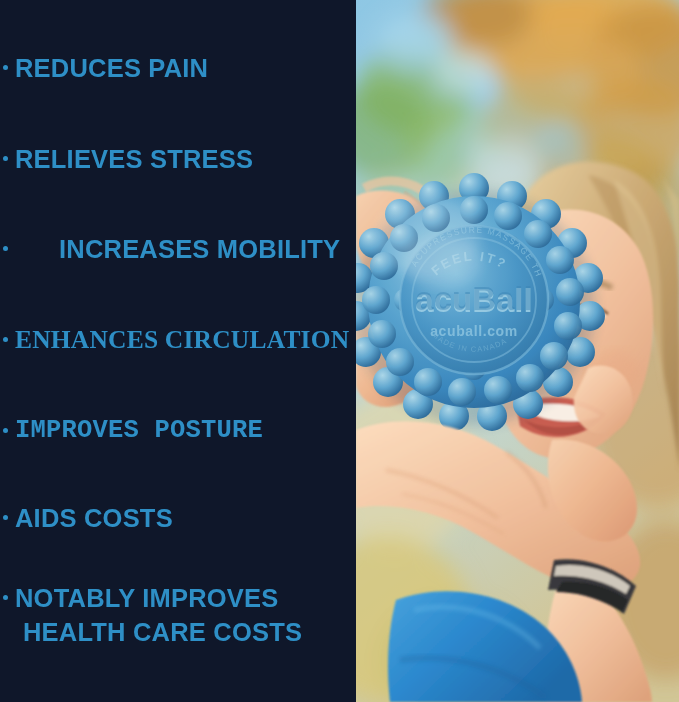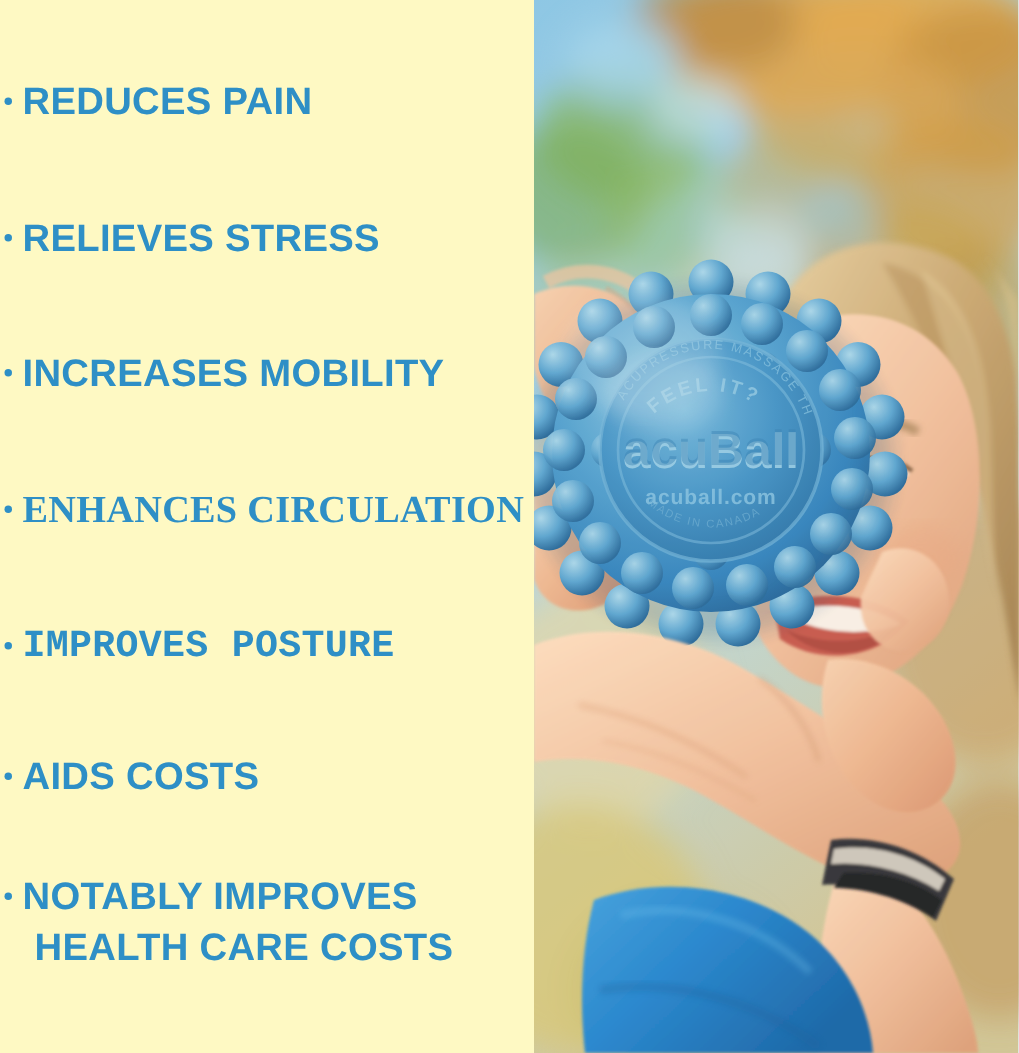--- a/index.html
+++ b/index.html
@@ -14,21 +14,21 @@
     position:relative;
     width:679px; height:702px;
     background:#ffffff;
   }
 
   
   .benefits-panel {
     position:absolute;
     left:0; top:0;
     width:356px; height:702px;
-    background:#fef9c3;
+    background:#0f172a;
   }
   .benefit-item {
     position:absolute;
     left:0;
     display:flex;
     align-items:flex-start;
     white-space:nowrap;
   }
   .bullet-icon {
     display:inline-block;
@@ -69,21 +69,21 @@
     <div class="benefit-item" style="top:51px;">
       <span class="bullet-icon"></span>
       <span class="benefit-text">REDUCES PAIN</span>
     </div>
 
     <div class="benefit-item" style="top:142px;">
       <span class="bullet-icon"></span>
       <span class="benefit-text">RELIEVES STRESS</span>
     </div>
 
-    <div class="benefit-item" style="top:232px;">
+    <div class="benefit-item" style="top:232px;gap:44px;">
       <span class="bullet-icon"></span>
       <span class="benefit-text">INCREASES MOBILITY</span>
     </div>
 
     <div class="benefit-item" style="top:323px;font-family:Liberation Serif, serif;">
       <span class="bullet-icon"></span>
       <span class="benefit-text">ENHANCES CIRCULATION</span>
     </div>
 
     <div class="benefit-item" style="top:414px;font-family:Liberation Mono, monospace;">

